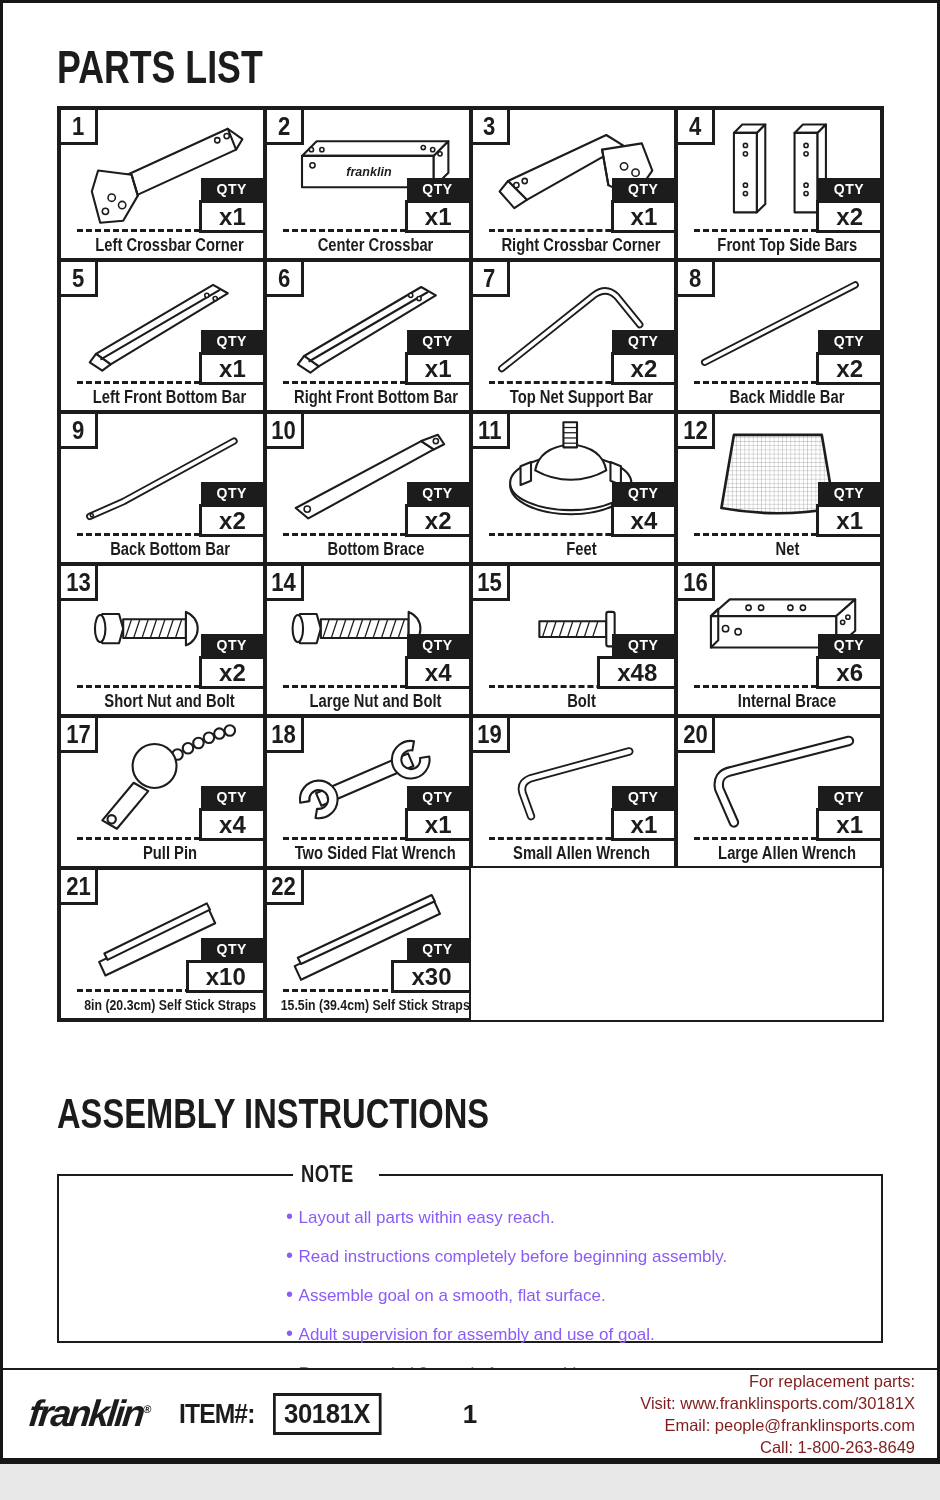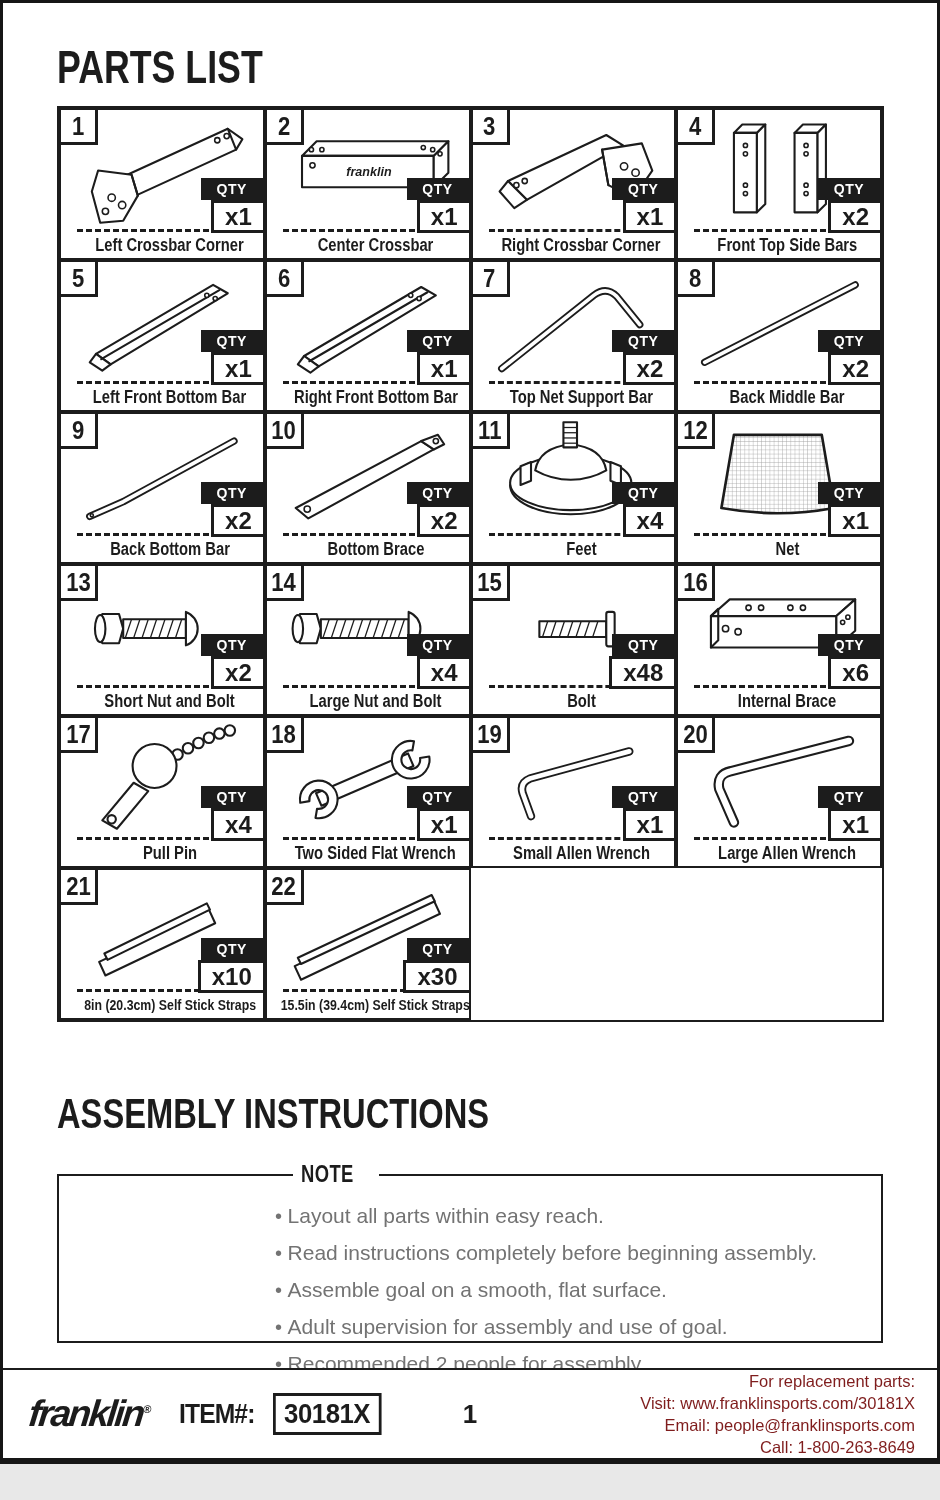--- a/index.html
+++ b/index.html
@@ -49,21 +49,21 @@
     display:flex; flex-direction:column; align-items:flex-end;
   }
   .qty-tag {
     background:#1c1c1c; color:#fff;
     width:62px; height:22px;
     display:flex; align-items:center; justify-content:center;
     font-size:14px; font-weight:bold; letter-spacing:0.5px;margin-top:47px;
   }
   .qty-val {
     background:#fff; border:3px solid #1c1c1c; border-right:none;
-    min-width:45px; height:33px; padding:0 11px;
+    min-width:45px; height:33px; padding:0 17px;
     display:flex; align-items:center; justify-content:center;
     font-size:24px; font-weight:bold;
   }
   .strip {
     position:absolute; left:16px; right:0; bottom:0; height:29px; z-index:1;
     border-top:3px dashed #1c1c1c;
     display:flex; align-items:center; justify-content:center;
     font-size:18px; font-weight:bold; white-space:nowrap; overflow:visible;
   }
   .strip span{ display:inline-block; transform:scaleX(0.82); }
@@ -87,22 +87,22 @@
     padding:6px 20px 12px 212px;
   }
   fieldset.note legend {
     margin-left:22px; padding:0 10px;
     font-size:23px; font-weight:bold;
     transform:scaleX(0.8); transform-origin:left center;
     letter-spacing:0.5px;
   }
   .note li {
     list-style:none;
-    font-size:21px; color:#737373;
-    margin:7px 4px; line-height:30px;
+    font-size:17px; color:#8b5cf6;
+    margin:7px 15px; line-height:30px;
   }
   .note li::before { content:"• "; font-size:20px; }
 
   
   .footer {
     position:absolute; left:0; right:0; bottom:0; height:90px;
     border-top:2px solid #1c1c1c;
     display:flex; align-items:center;
     padding:0 22px 0 26px;
     background:#fff;

